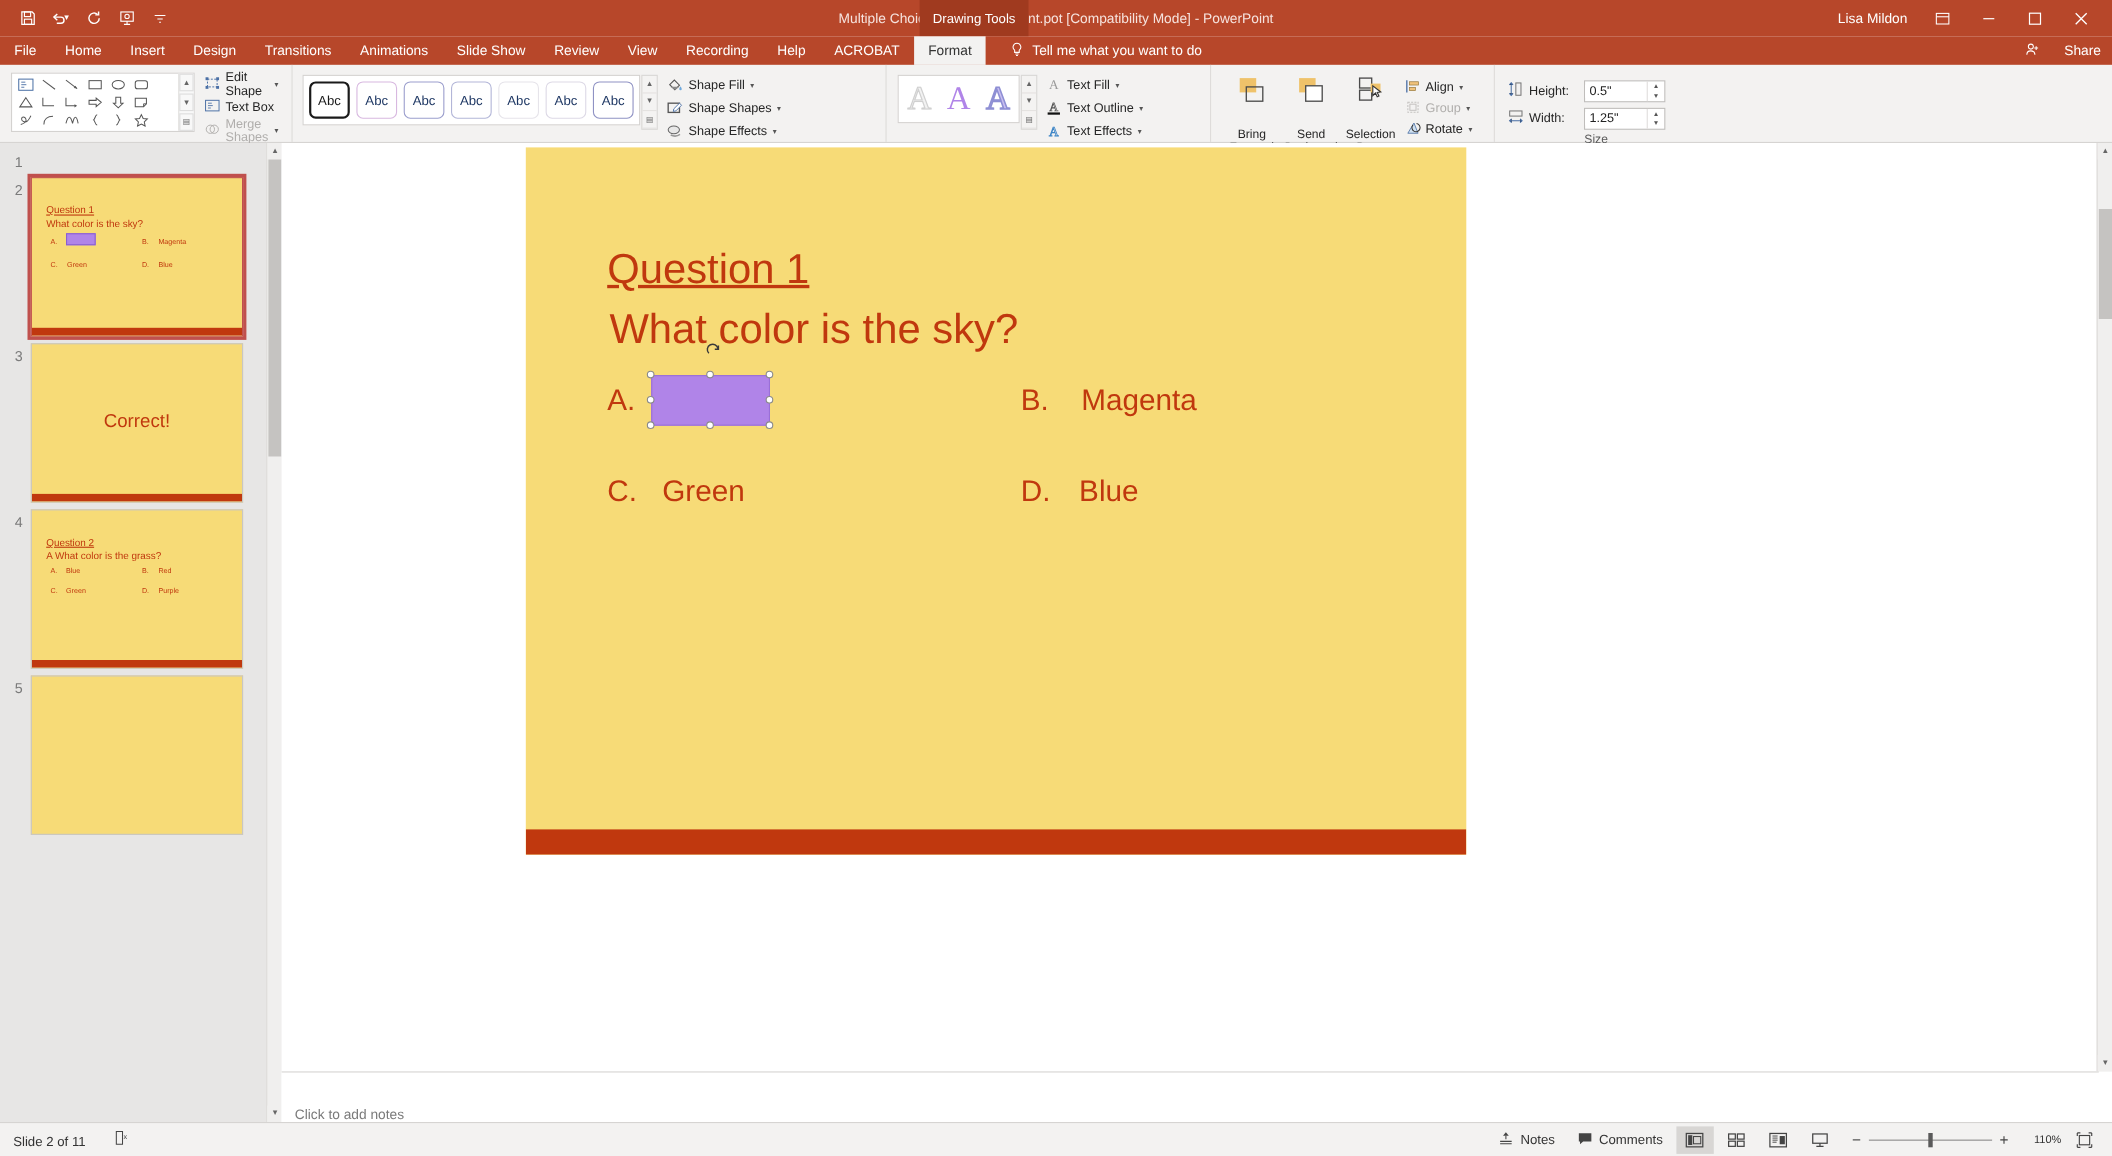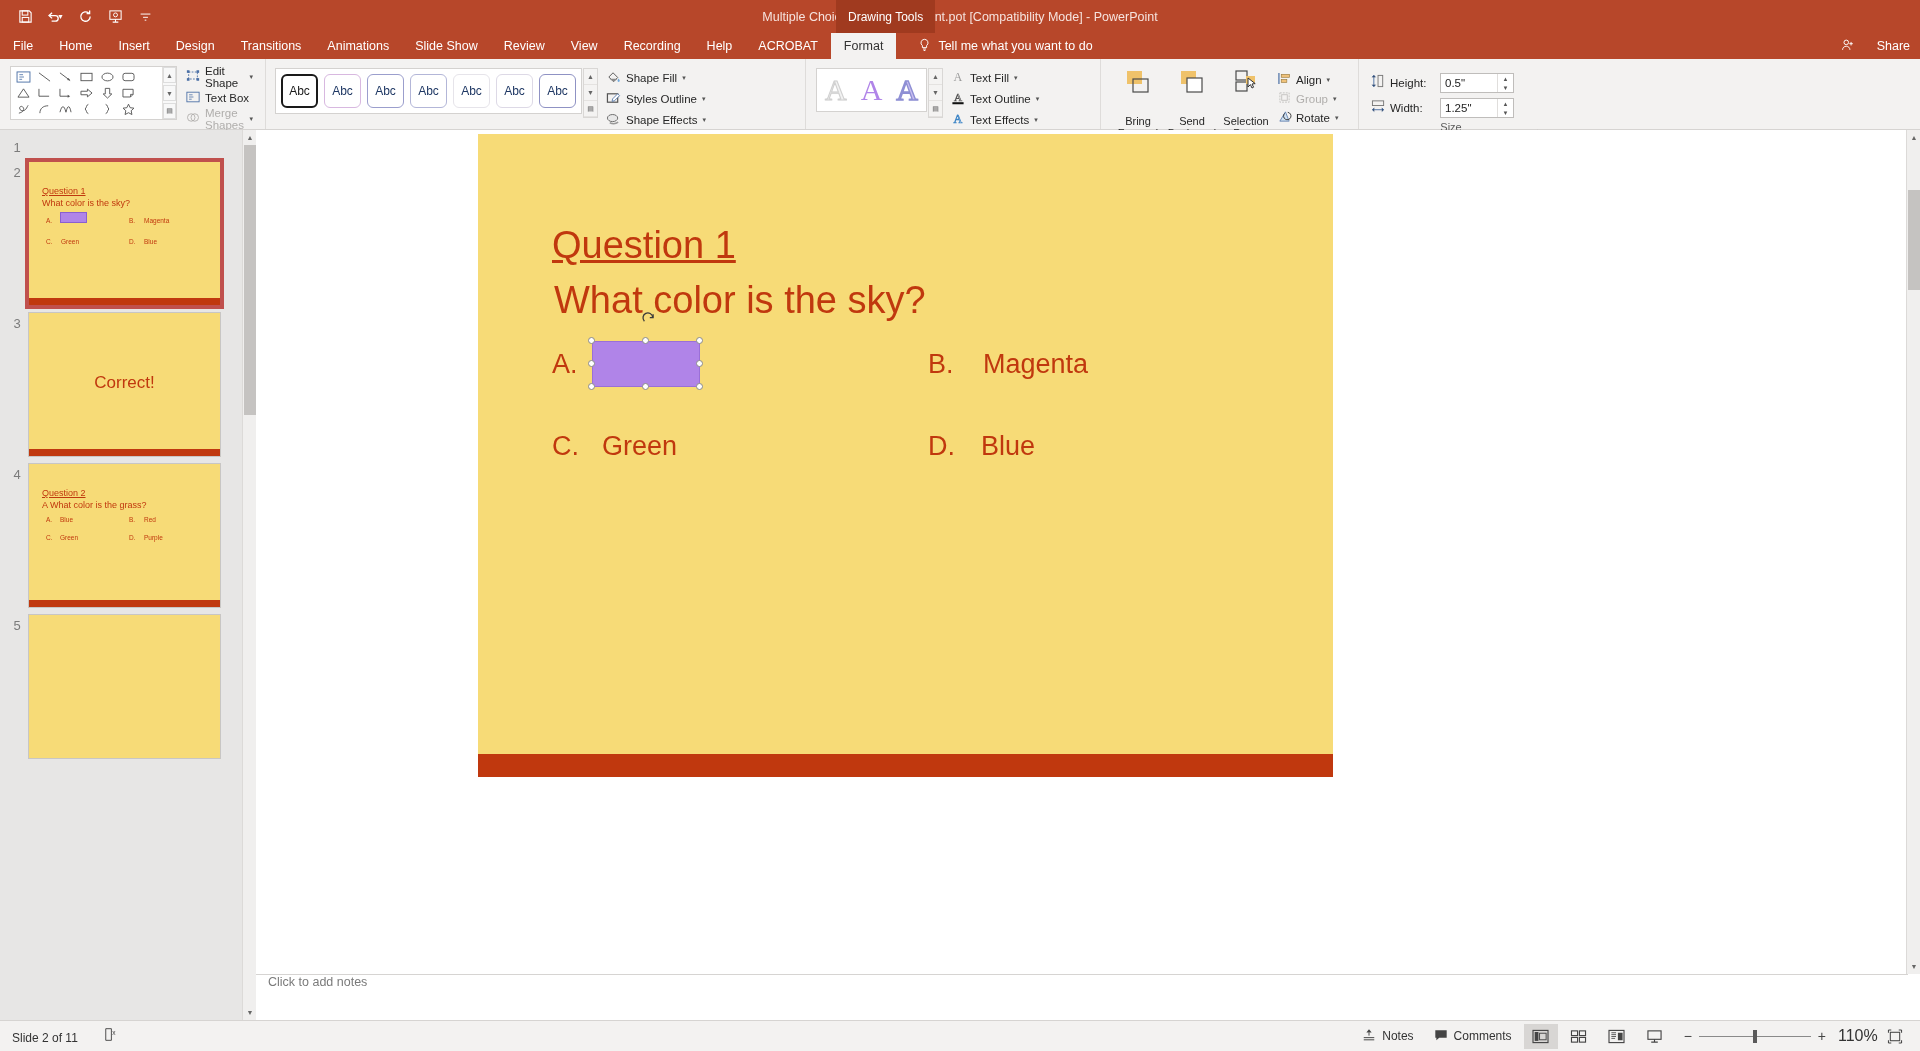--- a/index.html
+++ b/index.html
@@ -265,21 +265,21 @@
     position: absolute; width: 7px; height: 7px; background: #fff;
     border: 1px solid #8a8a8a; border-radius: 50%;
   }
   .rot-handle {
     position: absolute; left: 163px; top: 178px; width: 15px; height: 15px;
     color: #3a3a3a; font-size: 13px;
   }
   .notes-bar {
     position: absolute; left: 0; right: 12px; bottom: 0; height: 46px;
     border-top: 1px solid #d6d4d2; background: #fff;
-    display: flex; align-items: flex-start; padding-left: 12px;
+    display: flex; align-items: flex-end; padding-left: 12px;
   }
   .notes-text { font-size: 12.5px; color: #7a7a7a; cursor: text; }
   .ed-scroll {
     position: absolute; right: 0; top: 0; width: 14px; bottom: 46px;
     background: #f0efee; border-left: 1px solid #dcdad8;
   }
   .ed-scroll .ts-thumb { top: 60px; height: 100px; }
   
   .status {
     height: 31px; background: #f3f2f1; border-top: 1px solid #d6d4d2;
@@ -298,21 +298,21 @@
   }
   .viewbtn.active { background: #d8d6d4; }
   .zoom-slider {
     display: flex; align-items: center; gap: 7px; padding: 0 8px;
   }
   .zs-line { width: 112px; height: 1px; background: #8a8a8a; position: relative; }
   .zs-knob {
     position: absolute; left: 54px; top: -6px; width: 4px; height: 13px; background: #5a5a5a;
   }
   .zs-sign { font-size: 14px; color: #444; cursor: pointer; }
-  .zoom-pct { font-size: 16px; color: #333; width: 36px; text-align: right; }
+  .zoom-pct { font-size: 10px; color: #333; width: 36px; text-align: right; }
   svg { overflow: visible; }
 </style>
 </head>
 <body>
 
 <div class="titlebar">
   <div class="qat">
     <div class="qat-btn">
       <svg width="15" height="15" viewBox="0 0 16 16">
           <path d="M2 2h10l2 2v10H2z" fill="none" stroke="#fff" stroke-width="1.2"></path>
@@ -342,20 +342,44 @@
     </div>
     <div class="qat-btn">
       <svg width="13" height="13" viewBox="0 0 16 16">
           <path d="M2 5h12M5 9h6M7 12.5h2" stroke="#fff" stroke-width="1.2"></path>
         </svg>
     </div>
   </div>
   <div class="title-text">Multiple Choice Quiz-PowerPoint.pot [Compatibility Mode]  -  PowerPoint</div>
   <div class="ctx-tab-wrap">
     <div class="ctx-tab">Drawing Tools</div>
+  </div>
+  <div class="title-right">
+    <span class="user-name">Lisa Mildon</span>
+    <div class="win-btn">
+      <svg width="14" height="14" viewBox="0 0 16 16">
+          <rect x="1.5" y="2.5" width="13" height="11" fill="none" stroke="#fff" stroke-width="1.1"></rect>
+          <path d="M1.5 6h13" stroke="#fff" stroke-width="1.1"></path>
+        </svg>
+    </div>
+    <div class="win-btn">
+      <svg width="12" height="12" viewBox="0 0 12 12">
+          <path d="M1 6h10" stroke="#fff" stroke-width="1.1"></path>
+        </svg>
+    </div>
+    <div class="win-btn">
+      <svg width="12" height="12" viewBox="0 0 12 12">
+          <rect x="1" y="1" width="10" height="10" fill="none" stroke="#fff" stroke-width="1.1"></rect>
+        </svg>
+    </div>
+    <div class="win-btn">
+      <svg width="12" height="12" viewBox="0 0 12 12">
+          <path d="M1 1l10 10M11 1L1 11" stroke="#fff" stroke-width="1.2"></path>
+        </svg>
+    </div>
   </div>
 </div>
 
 <div class="ribbon-tabs">
   <div class="rtab">File</div>
   <div class="rtab">Home</div>
   <div class="rtab">Insert</div>
   <div class="rtab">Design</div>
   <div class="rtab">Transitions</div>
   <div class="rtab">Animations</div>
@@ -555,21 +579,21 @@
                 <path d="M13.5 9c.8 1.3 1.2 2 1.2 2.6a1.2 1.2 0 01-2.4 0c0-.6.4-1.3 1.2-2.6z" fill="#6fa8dc"></path>
               </svg></span>
           <span>Shape Fill</span>
           <span class="caret">▾</span>
         </div>
         <div class="fill-item">
           <span><svg width="15" height="14" viewBox="0 0 16 15">
                 <rect x="1.5" y="3" width="11" height="9" fill="none" stroke="#555" stroke-width="1.3"></rect>
                 <path d="M7 8.5l5.5-5.5 2 2L9 10.5l-2.5.5z" fill="#fff" stroke="#4a6fa5" stroke-width="0.9"></path>
               </svg></span>
-          <span>Styles Outline</span>
+          <span>Shape Shapes</span>
           <span class="caret">▾</span>
         </div>
         <div class="fill-item">
           <span><svg width="15" height="14" viewBox="0 0 16 15">
                 <ellipse cx="7" cy="6.5" rx="5.5" ry="3.8" fill="#e8e8e8" stroke="#666" stroke-width="1"></ellipse>
                 <path d="M4 11.5c3 1.4 6.5 1.2 9-.6" fill="none" stroke="#999" stroke-width="1.6"></path>
               </svg></span>
           <span>Shape Effects</span>
           <span class="caret">▾</span>
         </div>

